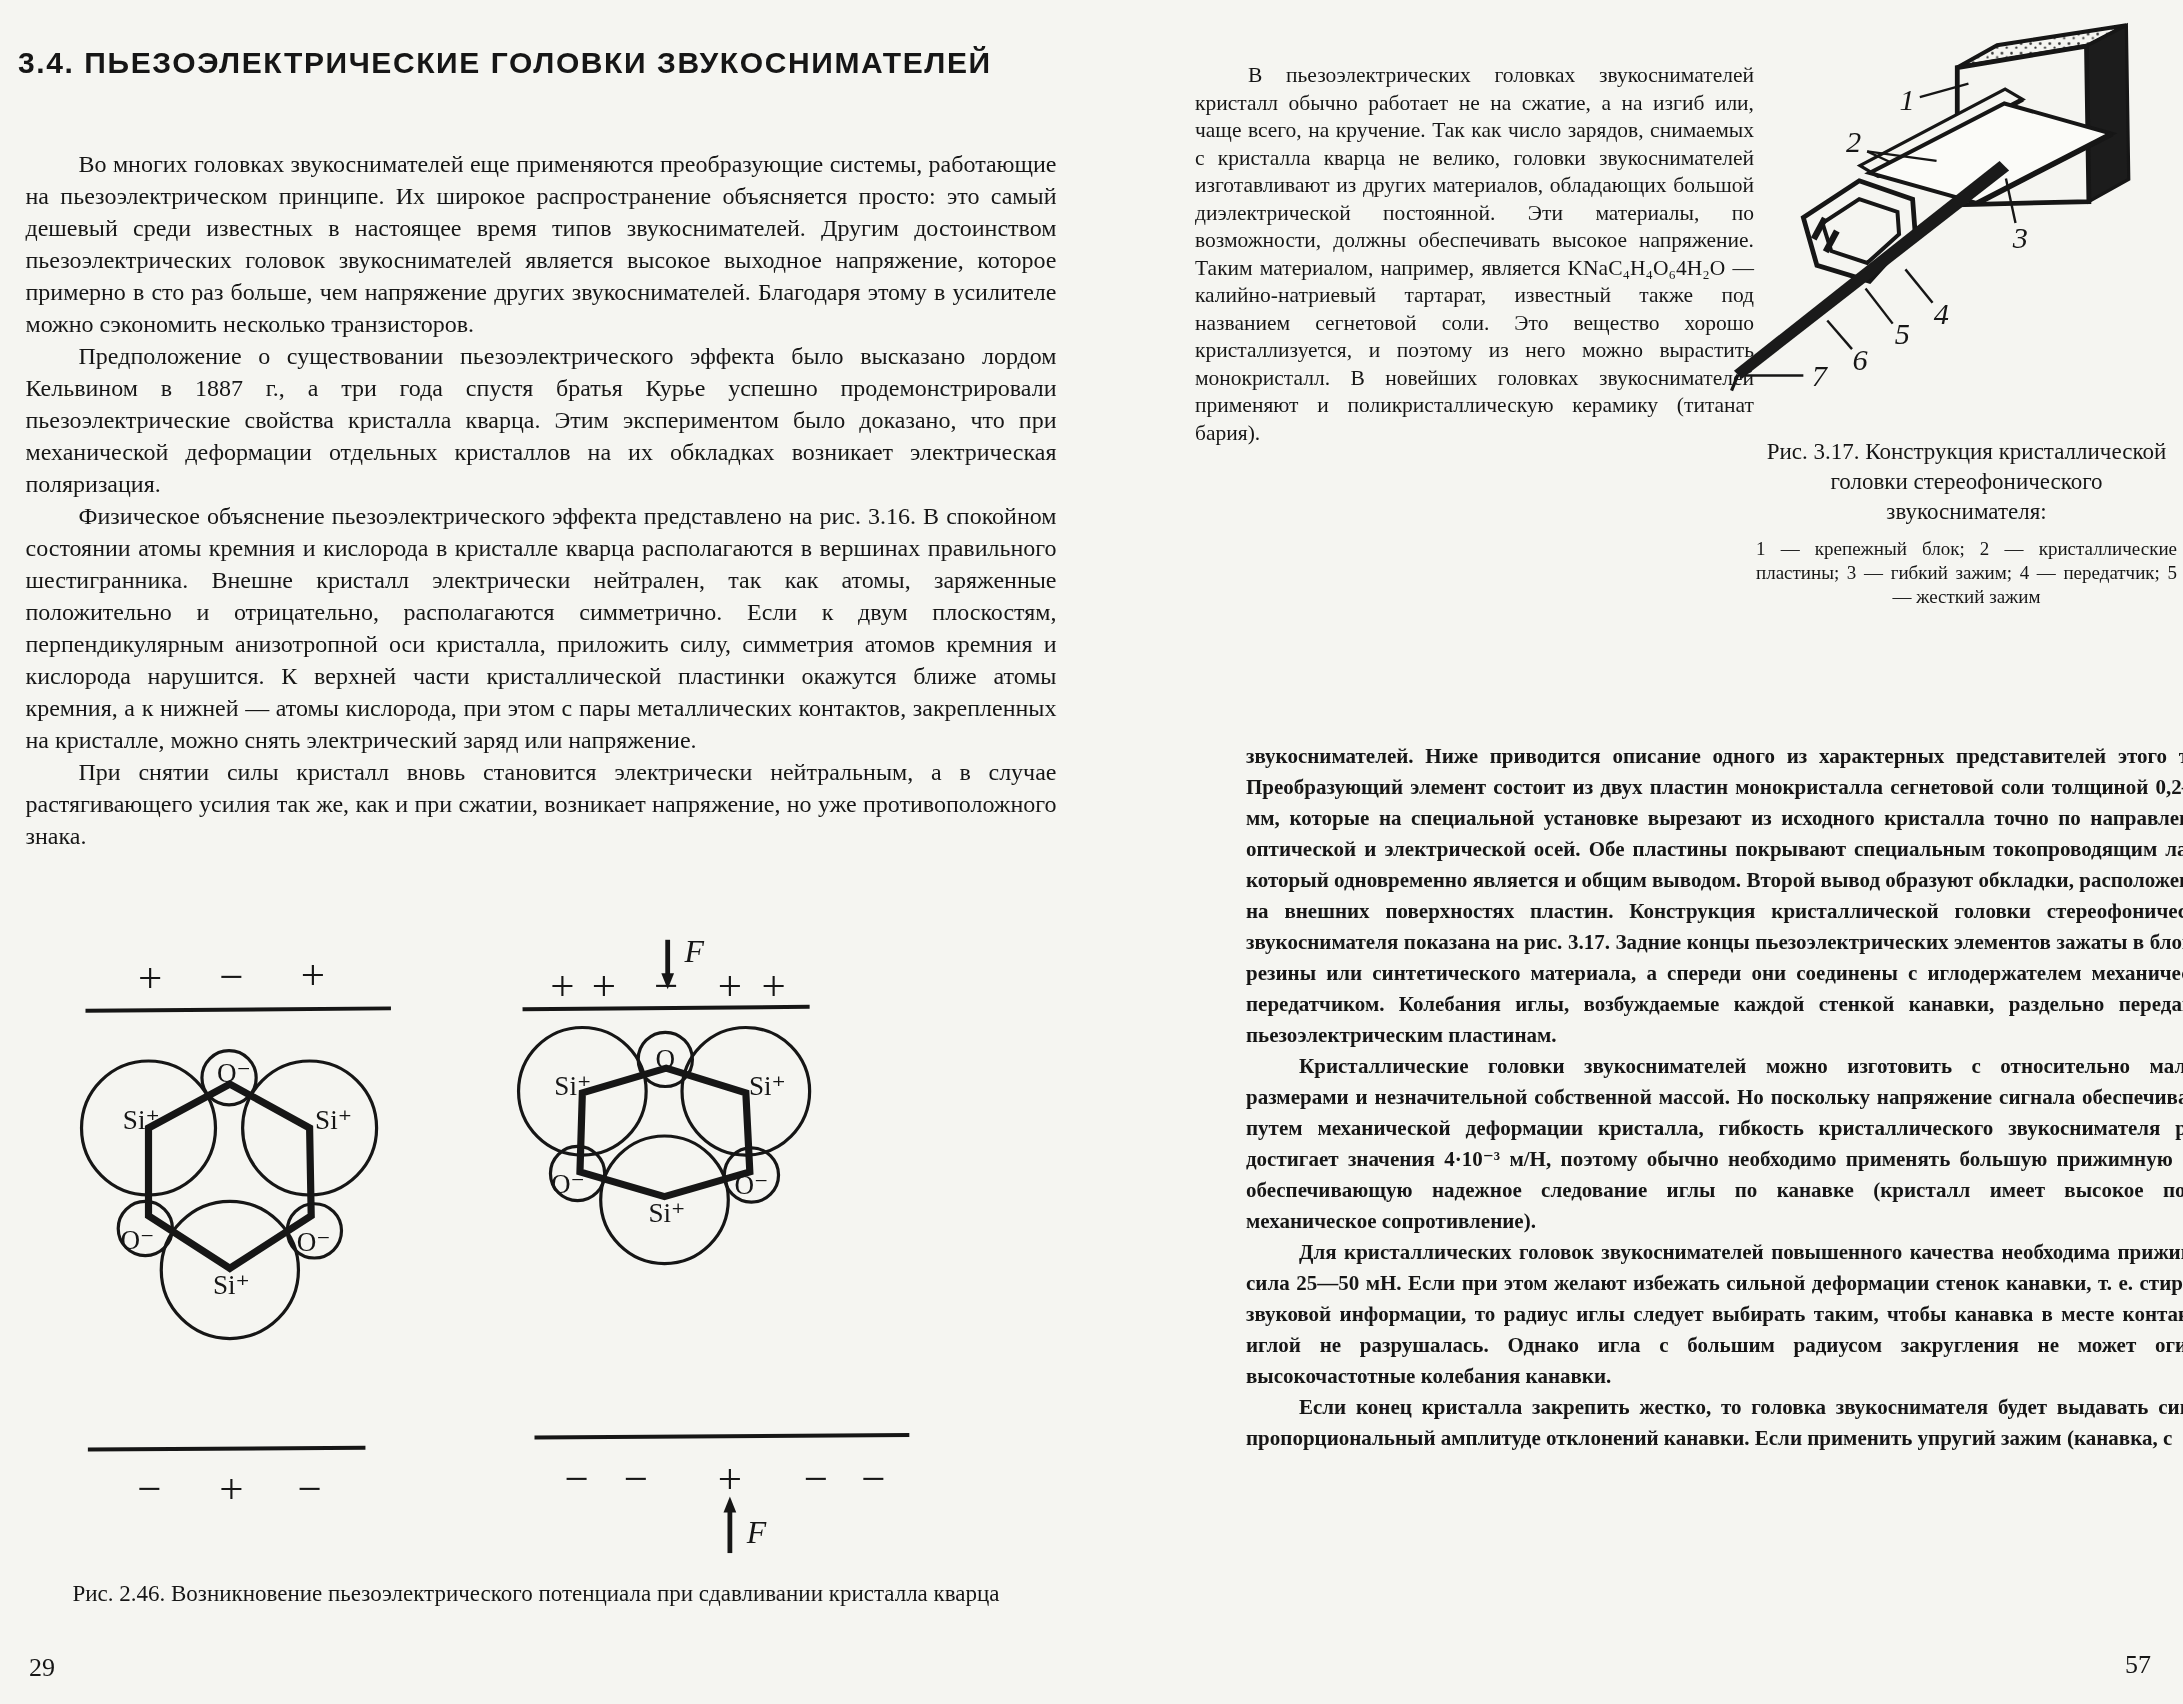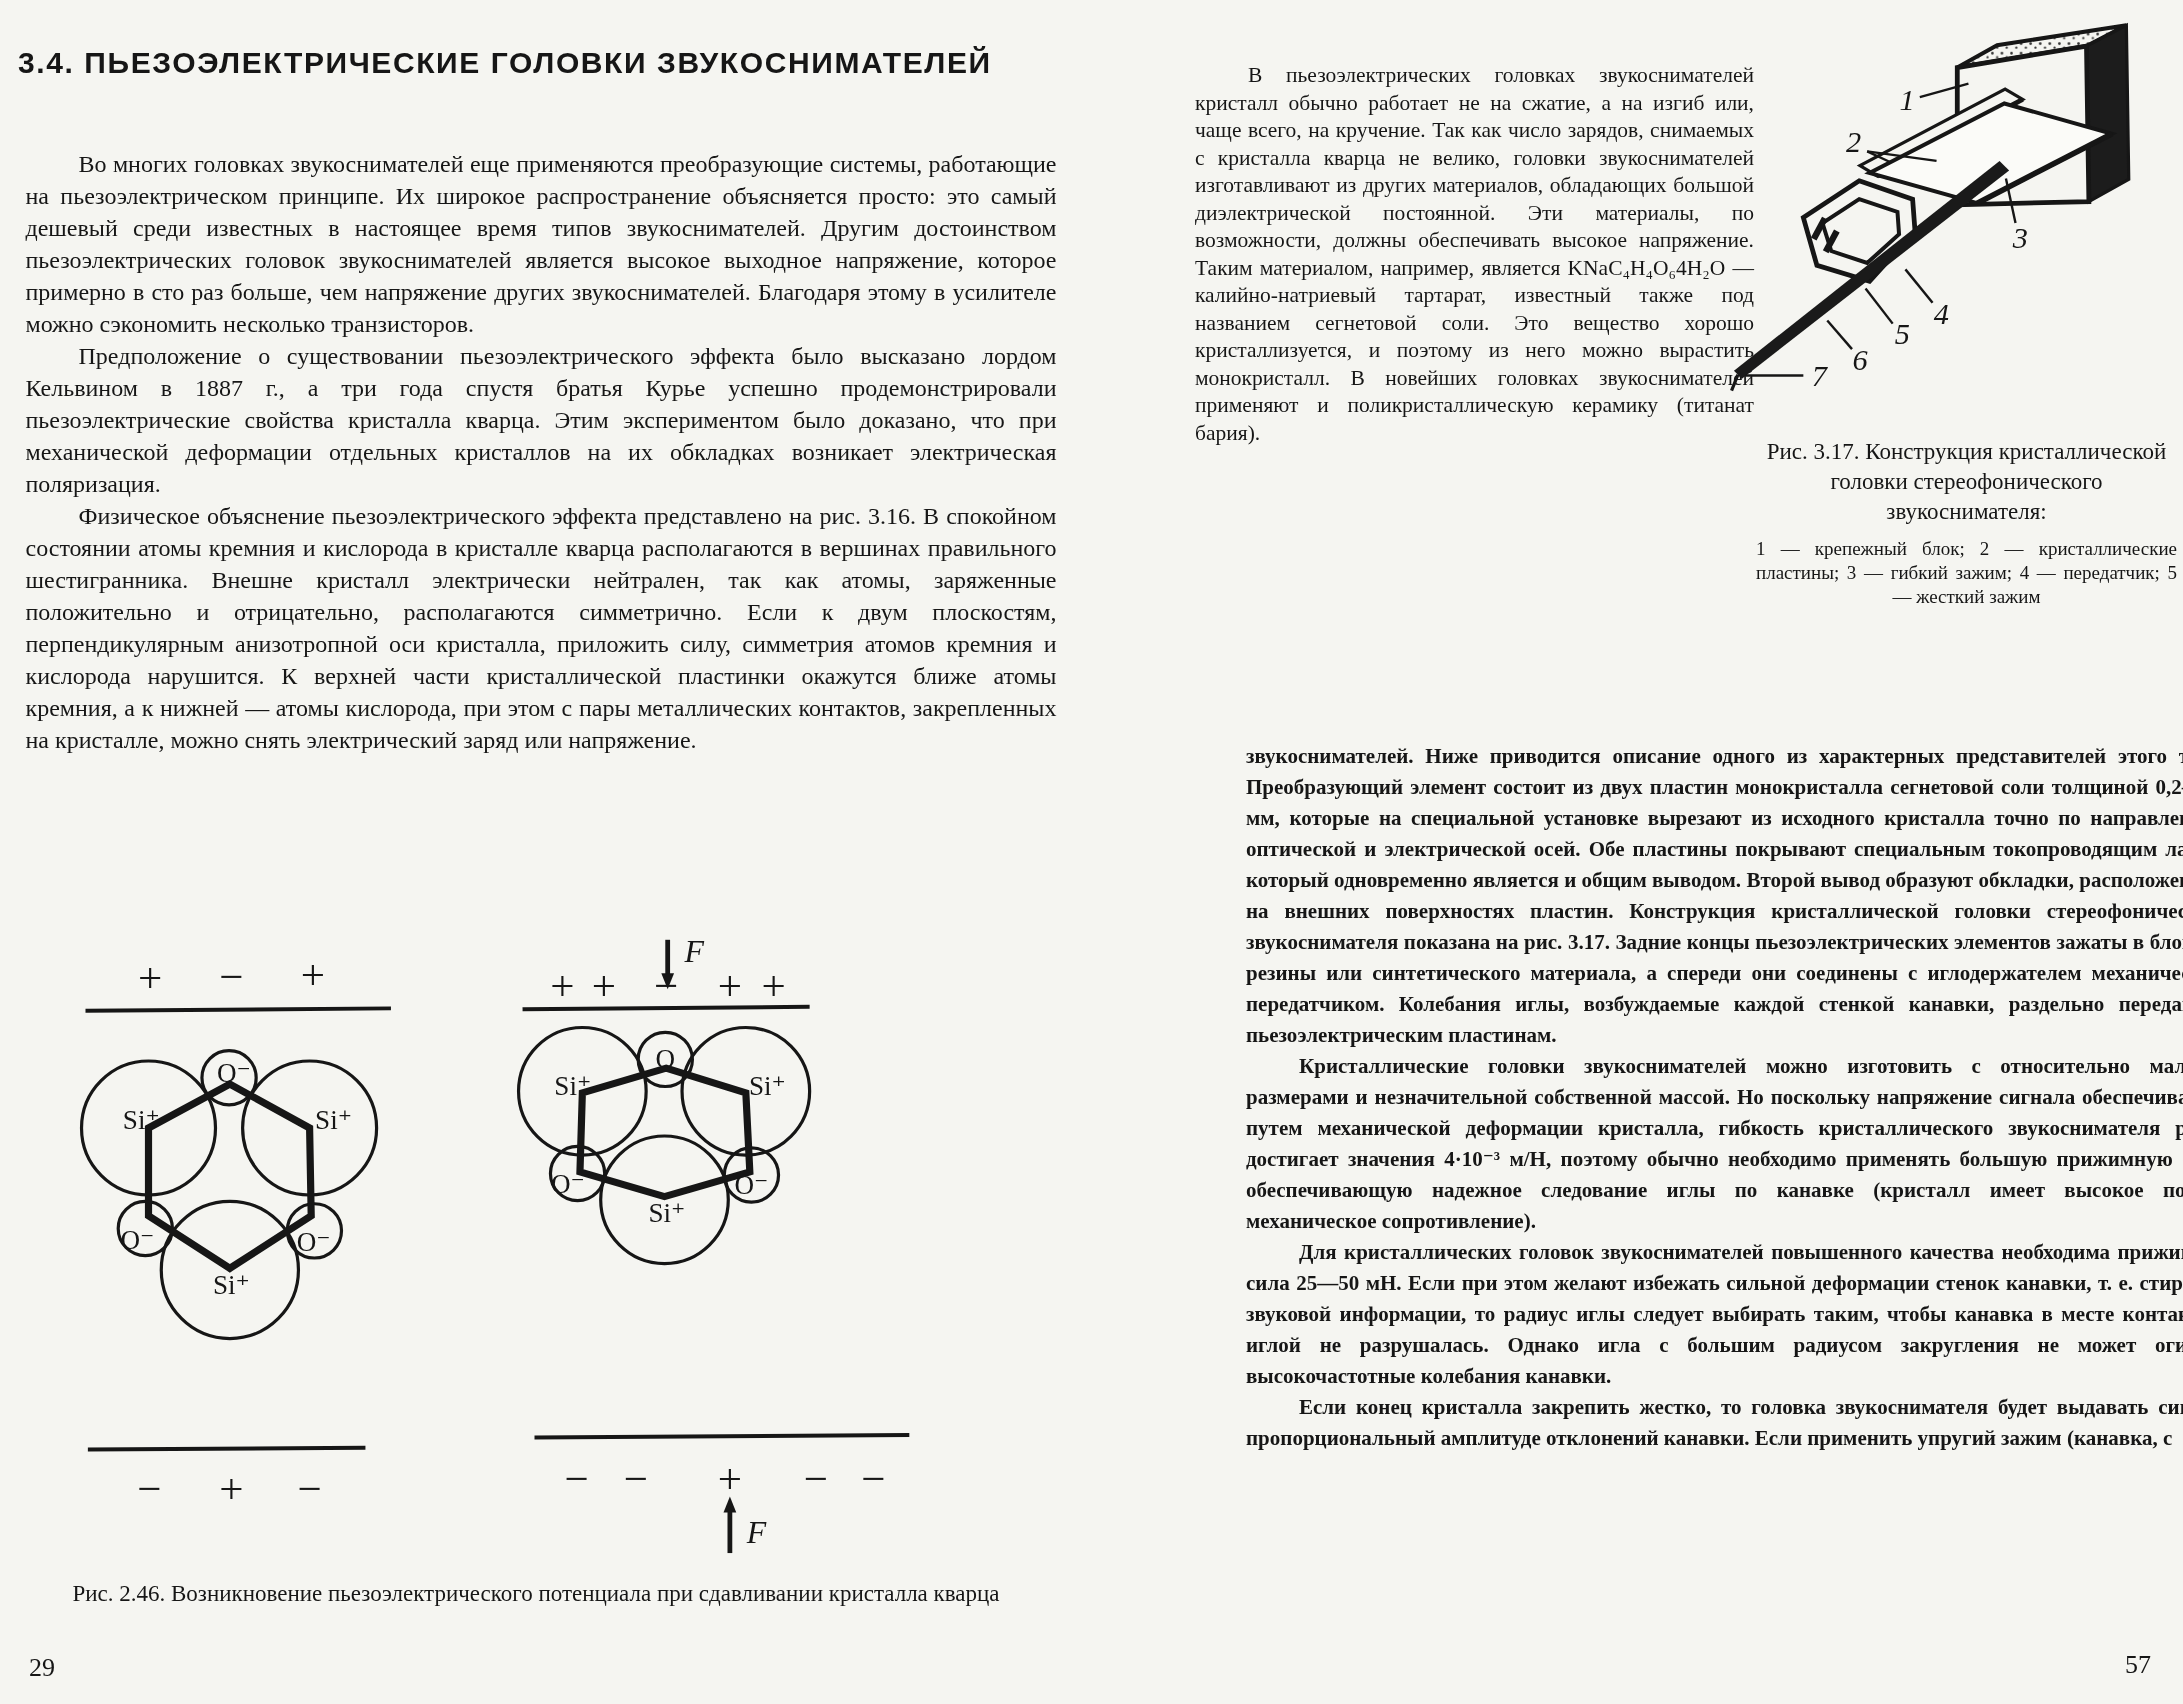--- a/index.html
+++ b/index.html
@@ -45,20 +45,21 @@
 <body>
 
 <div class="page">
 
   <div class="heading">3.4. ПЬЕЗОЭЛЕКТРИЧЕСКИЕ ГОЛОВКИ ЗВУКОСНИМАТЕЛЕЙ</div>
 
   <div id="left-text" class="body-text">
     <p>Во многих головках звукоснимателей еще применяются преобразующие системы, работающие на пьезоэлектрическом принципе. Их широкое распространение объясняется просто: это самый дешевый среди известных в настоящее время типов звукоснимателей. Другим достоинством пьезоэлектрических головок звукоснимателей является высокое выходное напряжение, которое примерно в сто раз больше, чем напряжение других звукоснимателей. Благодаря этому в усилителе можно сэкономить несколько транзисторов.</p>
     <p>Предположение о существовании пьезоэлектрического эффекта было высказано лордом Кельвином в 1887 г., а три года спустя братья Курье успешно продемонстрировали пьезоэлектрические свойства кристалла кварца. Этим экспериментом было доказано, что при механической деформации отдельных кристаллов на их обкладках возникает электрическая поляризация.</p>
     <p>Физическое объяснение пьезоэлектрического эффекта представлено на рис. 3.16. В спокойном состоянии атомы кремния и кислорода в кристалле кварца располагаются в вершинах правильного шестигранника. Внешне кристалл электрически нейтрален, так как атомы, заряженные положительно и отрицательно, располагаются симметрично. Если к двум плоскостям, перпендикулярным анизотропной оси кристалла, приложить силу, симметрия атомов кремния и кислорода нарушится. К верхней части кристаллической пластинки окажутся ближе атомы кремния, а к нижней — атомы кислорода, при этом с пары металлических контактов, закрепленных на кристалле, можно снять электрический заряд или напряжение.</p>
+    <p>При снятии силы кристалл вновь становится электрически нейтральным, а в случае растягивающего усилия так же, как и при сжатии, возникает напряжение, но уже противоположного знака.</p>
   </div>
 
   <svg id="fig316" width="1021" height="638" viewBox="0 0 1280 800">
 
     <g stroke="#161616">
       <text class="sign" x="158" y="72" stroke="none">+</text>
       <text class="sign" x="260" y="70" stroke="none">−</text>
       <text class="sign" x="362" y="68" stroke="none">+</text>
       <line x1="77" y1="95" x2="460" y2="92" stroke-width="5"></line>
       <circle cx="156" cy="242" r="84" fill="none" stroke-width="4"></circle>

